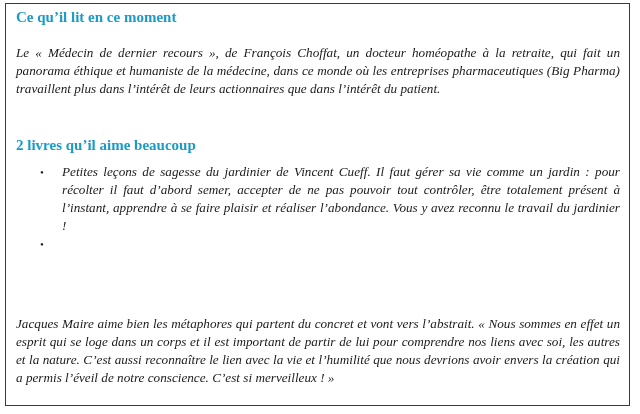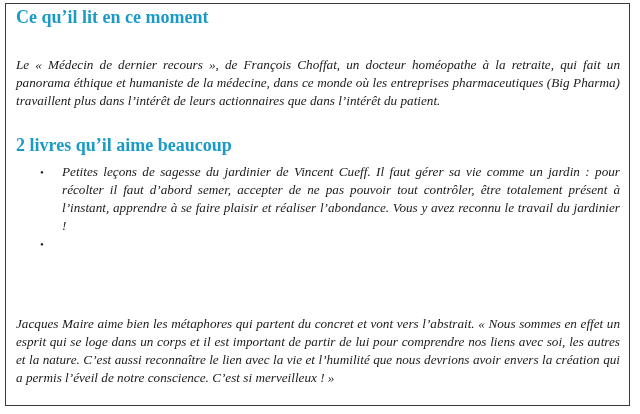--- a/index.html
+++ b/index.html
@@ -22,21 +22,21 @@
       font-family: "Liberation Serif", "DejaVu Serif", serif;
       color: #1a1a1a;
       font-size: 13.2px;
       line-height: 18px;
     }
     .heading {
       position: absolute;
       left: 10px;
       font-weight: bold;
       color: #1a9bc7;
-      font-size: 18px;
+      font-size: 15px;
       line-height: 18px;
       white-space: nowrap;
     }
     .para {
       position: absolute;
       left: 10px;
       width: 604px;
       font-style: italic;
       text-align: justify;
       text-align-last: left;
@@ -65,21 +65,21 @@
       font-size: 11px;
     }
   </style>
 </head>
 <body>
 
 <div class="frame">
 
   <div class="heading" style="top:4px;">Ce qu’il lit en ce moment</div>
 
-  <div class="para" style="top:40px;margin-top:12px;">Le « Médecin de dernier recours », de François Choffat, un docteur homéopathe à la retraite, qui fait un panorama éthique et humaniste de la médecine, dans ce monde où les entreprises pharmaceutiques (Big Pharma) travaillent plus dans l’intérêt de leurs actionnaires que dans l’intérêt du patient.</div>
+  <div class="para" style="top:40px;">Le « Médecin de dernier recours », de François Choffat, un docteur homéopathe à la retraite, qui fait un panorama éthique et humaniste de la médecine, dans ce monde où les entreprises pharmaceutiques (Big Pharma) travaillent plus dans l’intérêt de leurs actionnaires que dans l’intérêt du patient.</div>
 
   <div class="heading" style="top:132px;">2 livres qu’il aime beaucoup</div>
 
   <ul class="bullets">
     <li class="bullet-item">
       <span class="bullet-dot">•</span>
       <span>Petites leçons de sagesse du jardinier de Vincent Cueff. Il faut gérer sa vie comme un jardin : pour récolter il faut d’abord semer, accepter de ne pas pouvoir tout contrôler, être totalement présent à l’instant, apprendre à se faire plaisir et réaliser l’abondance. Vous y avez reconnu le travail du jardinier !</span>
     </li>
     <li class="bullet-item">
       <span class="bullet-dot">•</span>

